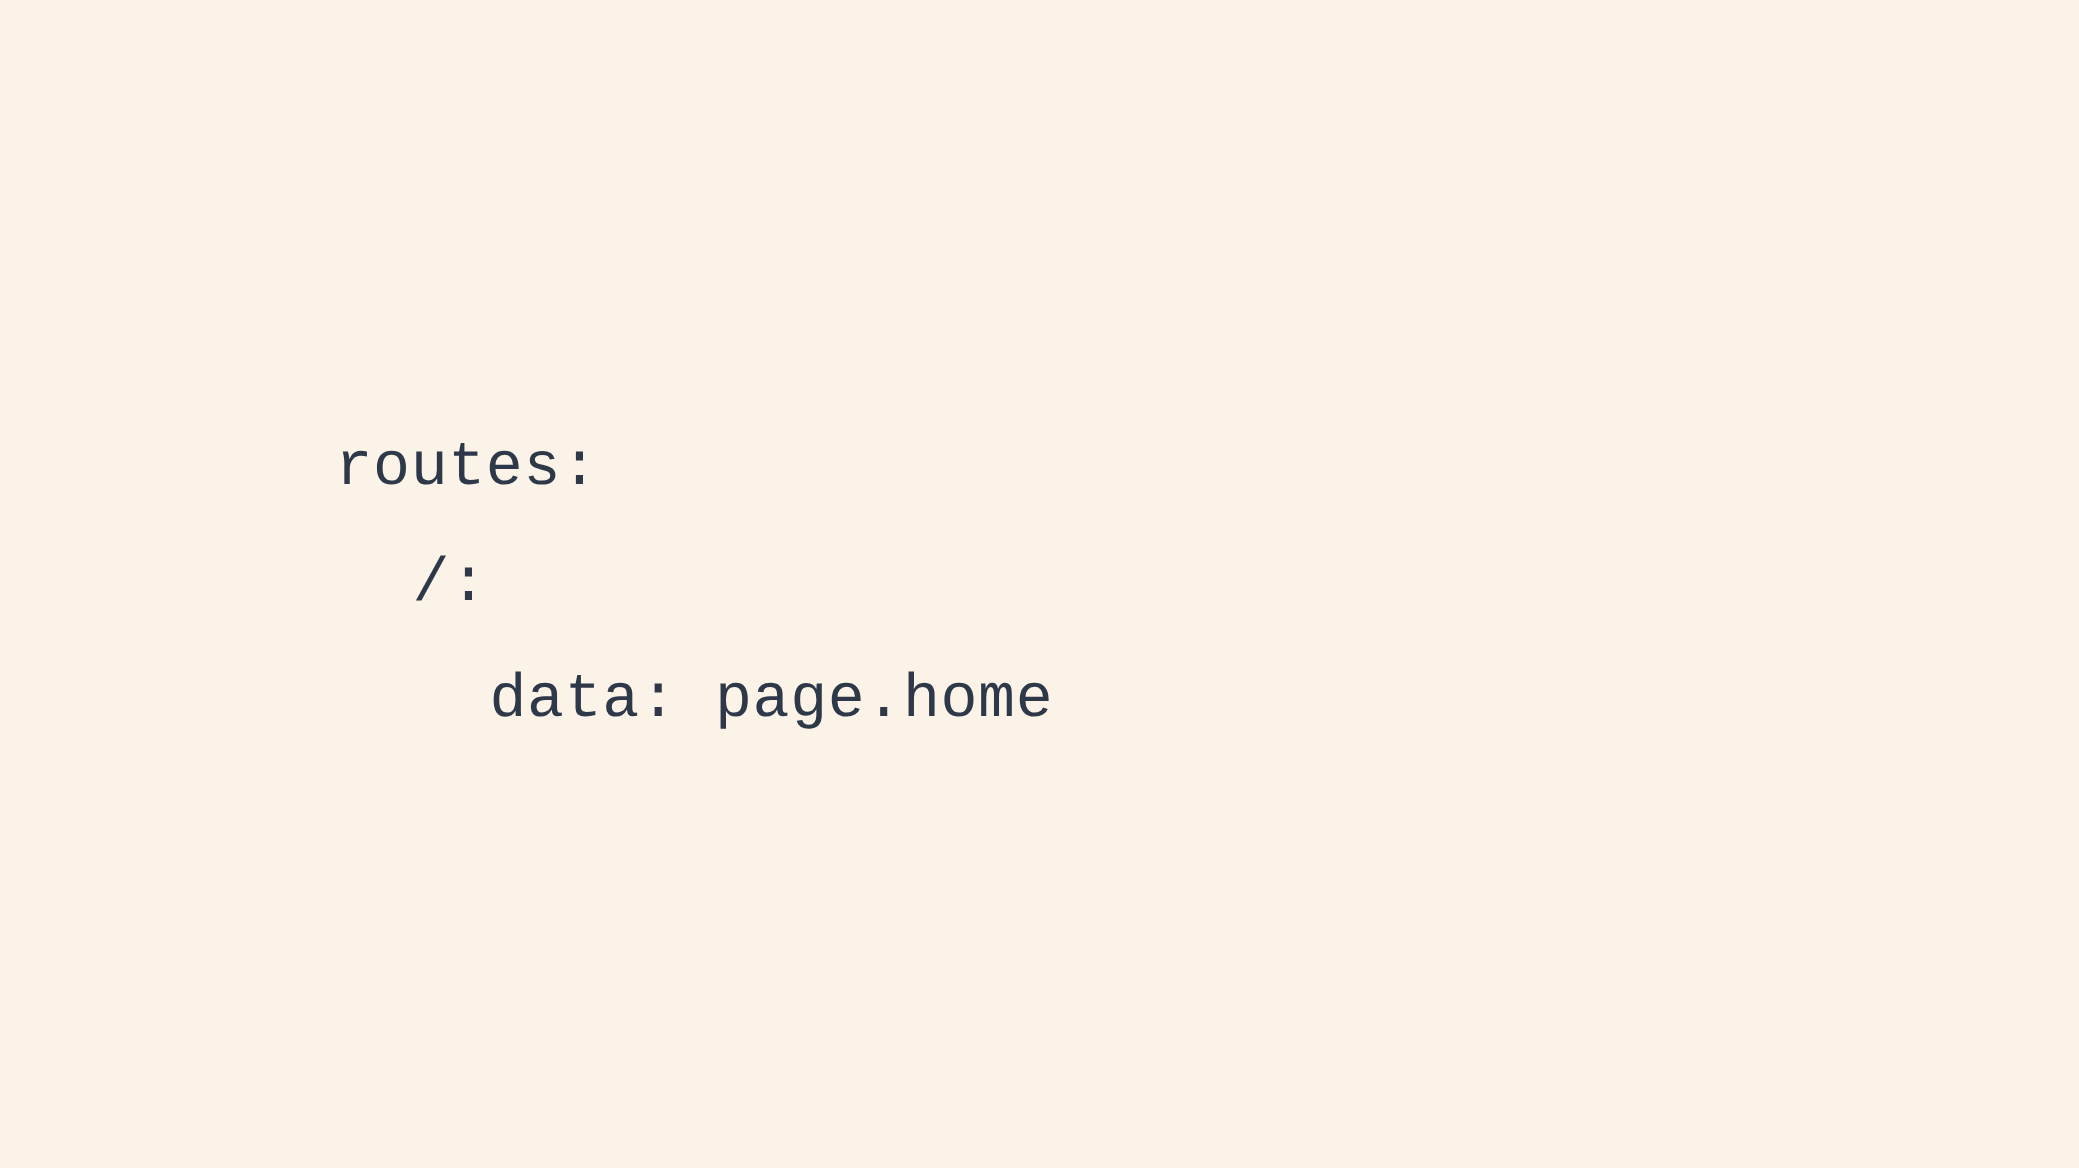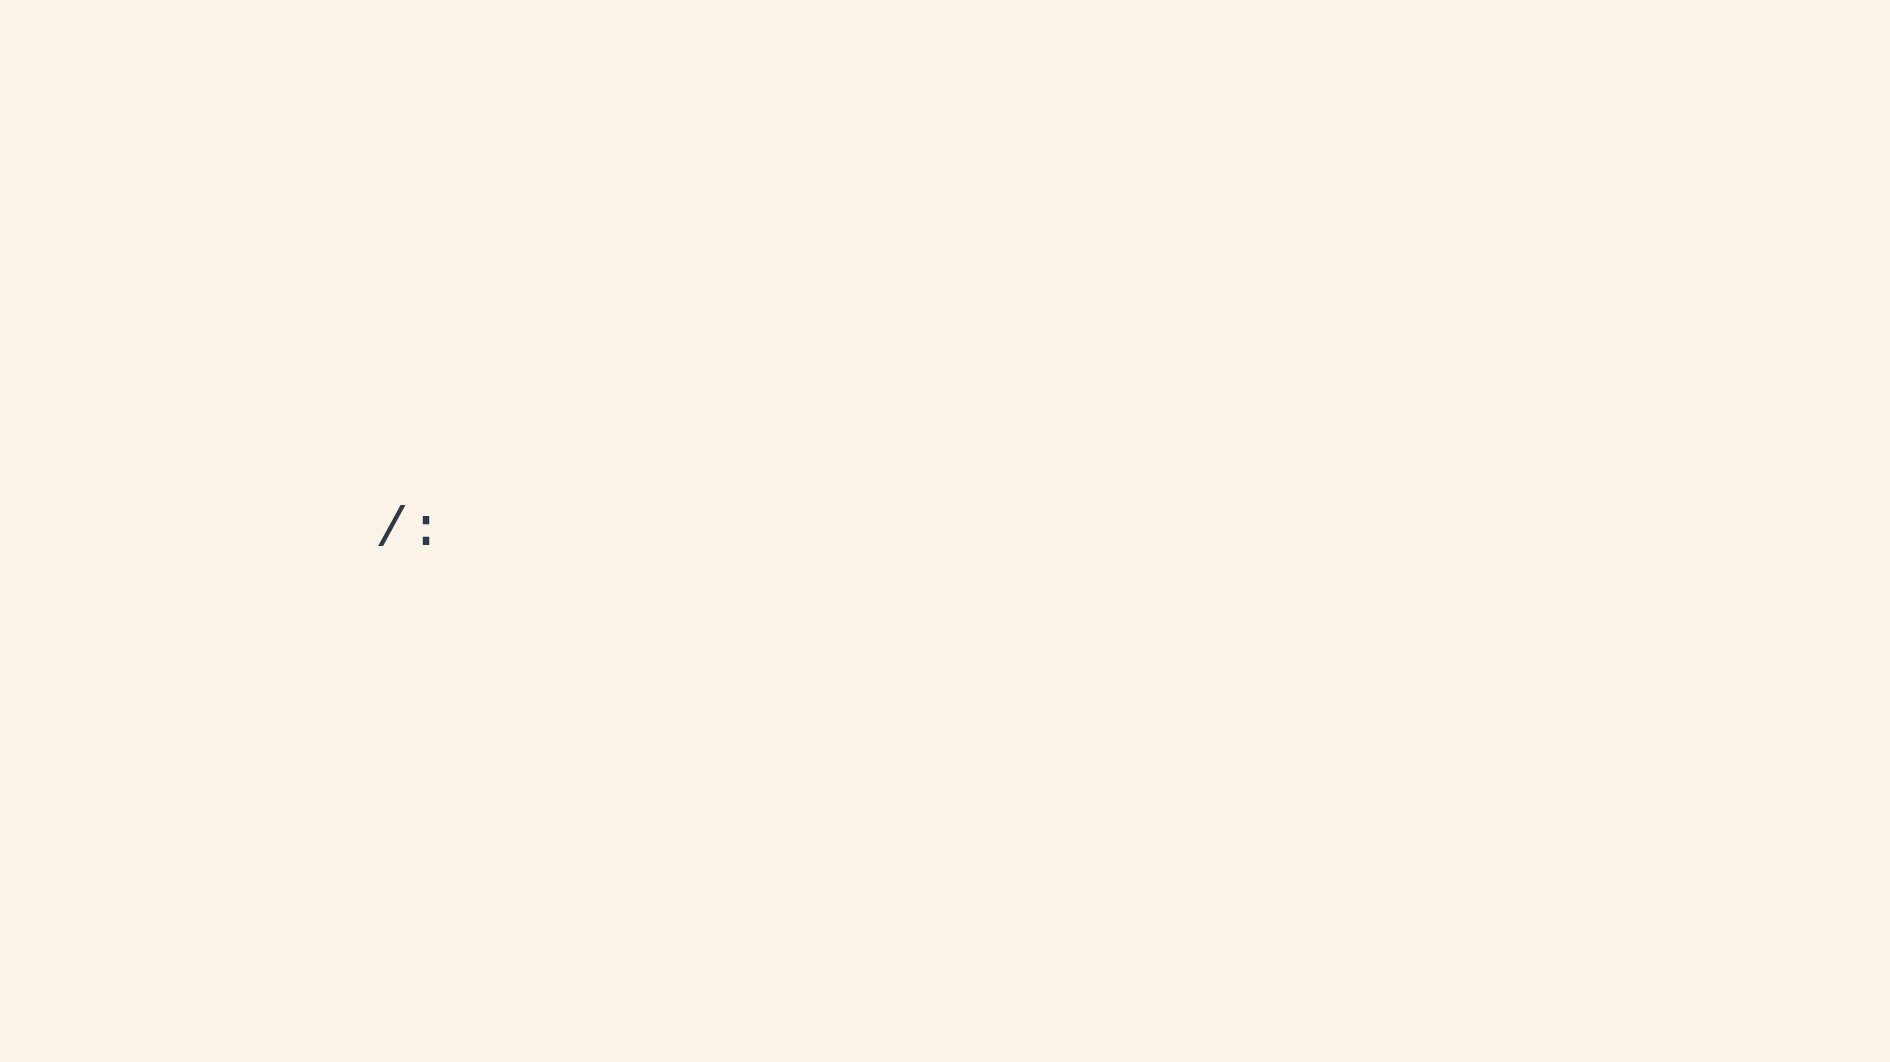--- a/index.html
+++ b/index.html
@@ -30,14 +30,16 @@
       padding-left: 70px;
     }
     .indent-2 {
       padding-left: 140px;
     }
   </style>
 </head>
 <body>
 
 <div class="code-block">
+  <div class="code-line">routes:</div>
   <div class="code-line indent-1">/:</div>
+  <div class="code-line indent-2">data: page.home</div>
 </div>
 
 </body></html>

